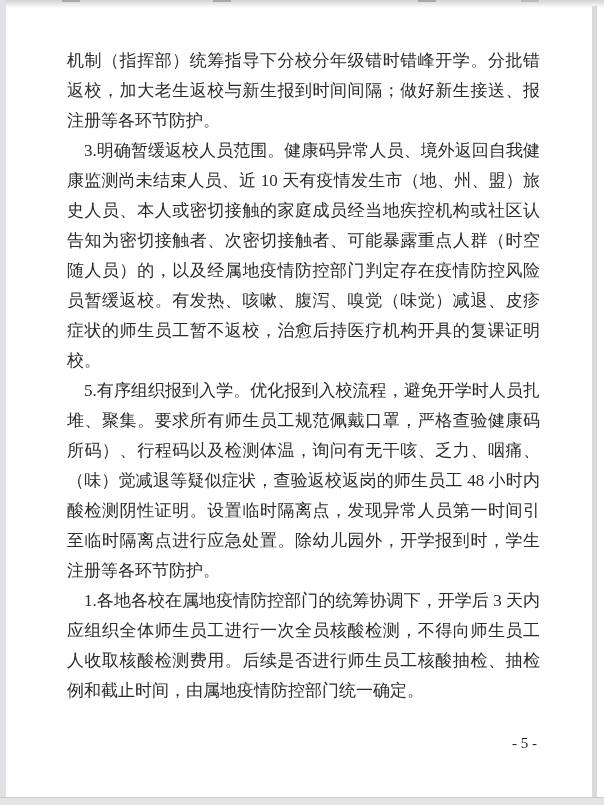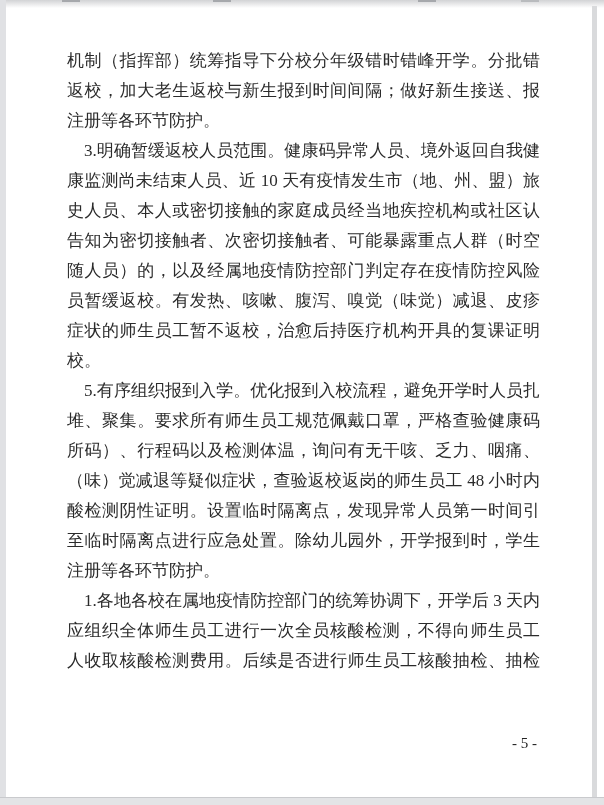--- a/index.html
+++ b/index.html
@@ -119,18 +119,19 @@
       <div class="line">（味）觉减退等疑似症状，查验返校返岗的师生员工 48 小时内核</div>
       <div class="line">酸检测阴性证明。设置临时隔离点，发现异常人员第一时间引导</div>
       <div class="line">至临时隔离点进行应急处置。除幼儿园外，开学报到时，学生家</div>
       <div class="line last">注册等各环节防护。</div>
     </div>
 
     <div class="para">
       <div class="line">　1.各地各校在属地疫情防控部门的统筹协调下，开学后 3 天内</div>
       <div class="line">应组织全体师生员工进行一次全员核酸检测，不得向师生员工个</div>
       <div class="line">人收取核酸检测费用。后续是否进行师生员工核酸抽检、抽检比</div>
+      <div class="line last">例和截止时间，由属地疫情防控部门统一确定。</div>
     </div>
 
   </div>
 
   <div class="page-num">- 5 -</div>
 </div>
 
 </body></html>

